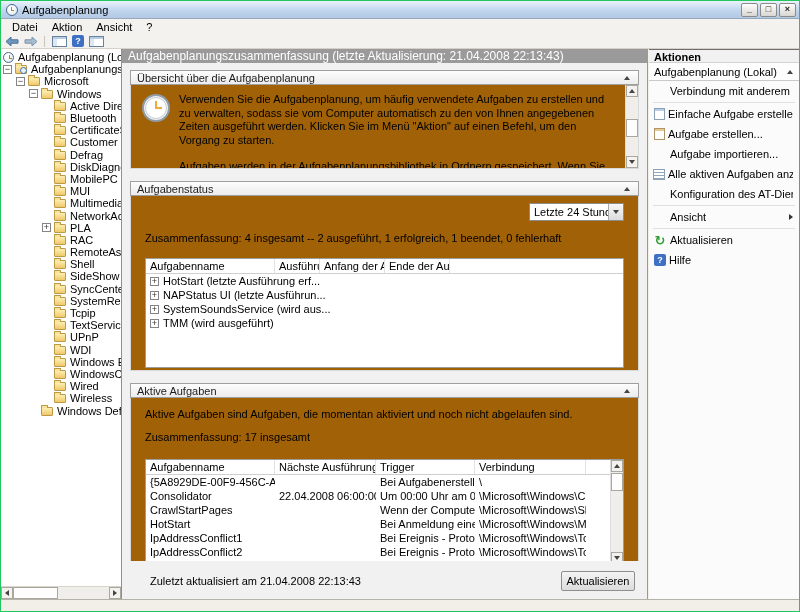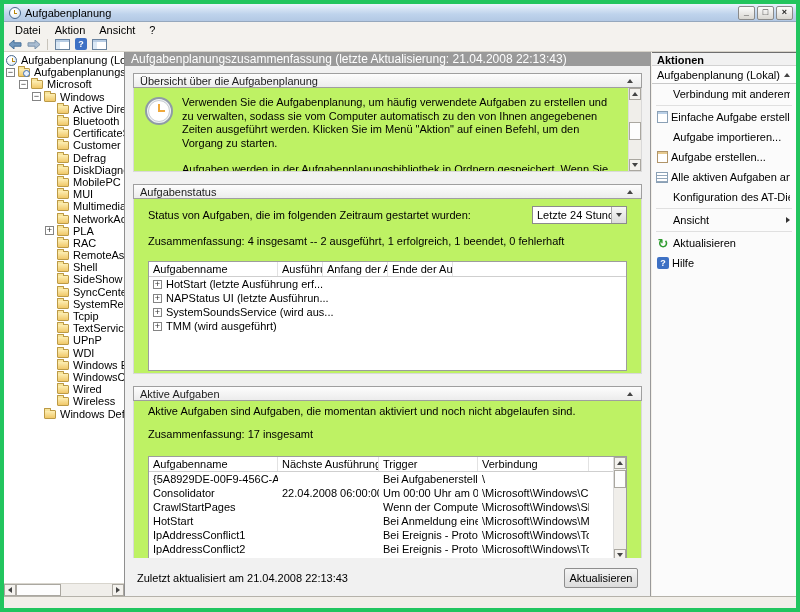--- a/index.html
+++ b/index.html
@@ -1,18 +1,18 @@
 <!DOCTYPE html>
 <html><head>
 <meta charset="utf-8">
 <style>
   * { box-sizing: border-box; margin: 0; padding: 0; }
   html,body { width:800px; height:612px; }
   body { font-family:"Liberation Sans","DejaVu Sans",sans-serif; font-size:11px; color:#000; background:#f2efe9; }
-  .window { position:absolute; inset:0; border:4px solid #22c55e; background:#f2efe9; overflow:hidden; }
+  .window { position:absolute; inset:0; border:1px solid #22c55e; background:#f2efe9; overflow:hidden; }
 
   
   .titlebar { position:absolute; left:0; top:0; right:0; height:18px; background:linear-gradient(#eaf2fb,#bed3ec 60%,#b3c9e4); border-bottom:1px solid #96a8bd; display:flex; align-items:center; padding:0 3px; }
   .appico { width:12px; height:12px; border-radius:50%; border:1px solid #48688c; background:radial-gradient(circle at 35% 35%, #ffffff 20%, #cfe0ef); margin:0 4px 0 2px; position:relative; flex:none; }
   .appico::before { content:''; position:absolute; left:4px; top:2px; width:1px; height:4px; background:#b8860b; }
   .appico::after { content:''; position:absolute; left:4px; top:5px; width:3px; height:1px; background:#b8860b; }
   .tb-title { flex:1; font-size:11px; }
   .winbtns { display:flex; gap:2px; }
   .wbtn { width:17px; height:14px; border:1px solid #8a8a8a; border-radius:2px; background:linear-gradient(#fdfdfd,#d9d7d2); font-size:9px; font-weight:bold; line-height:11px; text-align:center; color:#222; }
 
@@ -51,21 +51,21 @@
   .tri-d { width:0; height:0; border-left:3px solid transparent; border-right:3px solid transparent; border-top:4px solid #444; }
   .hthumb { position:absolute; left:12px; top:0; width:45px; height:12px; background:#fdfdfd; border:1px solid #aaa7a0; }
 
   
   .center { position:absolute; left:121px; top:0; bottom:0; width:526px; background:#f1f1f1; border-right:1px solid #999; overflow:hidden; }
   .cheader { height:14px; background:#9a9a9a; color:#fff; font-size:12px; line-height:14px; padding-left:6px; white-space:nowrap; overflow:hidden; }
   .section { margin:7px 8px 12px 8px; }
   .sechead { height:15px; border:1px solid #9f9f9f; background:linear-gradient(#fdfdfd,#ececec); display:flex; align-items:center; padding:0 6px; }
   .sechead .sttl { flex:1; color:#1c1c1c; }
   .collbtn { width:11px; display:flex; justify-content:center; }
-  .secbody { border:1px solid #d9d9d9; border-top:none; background:#bef264; position:relative; overflow:hidden; }
+  .secbody { border:1px solid #d9d9d9; border-top:none; background:#a16207; position:relative; overflow:hidden; }
   .ov-body { height:84px; padding:8px 22px 0 10px; display:flex; gap:8px; }
   .ov-text p { line-height:13.5px; margin-bottom:13px; }
   .vscroll { position:absolute; top:0; right:0; bottom:0; width:13px; background:#f0eeea; border-left:1px solid #ddd; }
   .vscroll .up { top:0; left:0; }
   .vscroll .dn { bottom:0; left:0; }
   .vthumb { position:absolute; left:0; width:12px; height:18px; background:#fdfdfd; border:1px solid #aaa7a0; }
   .st-body { height:175px; padding:8px 14px 0 14px; }
   .filterrow { height:18px; position:relative; }
   .filterrow .flabel { line-height:17px; }
   .select { position:absolute; right:0; top:-1px; width:95px; height:18px; background:#fff; border:1px solid #8c8c8c; display:flex; align-items:center; }
@@ -74,24 +74,24 @@
   .summaryline { margin-top:10px; }
   .listtable { margin-top:14px; border:1px solid #9d9d9d; background:#fff; position:relative; overflow:hidden; }
   .st-table { height:110px; }
   .at-table { height:106px; }
   .theadrow { height:15px; border-bottom:1px solid #cfcfcf; display:flex; background:#fff; }
   .hcell { border-right:1px solid #e2e2e2; padding:1px 0 0 4px; white-space:nowrap; overflow:hidden; flex:none; }
   .srow { height:14px; display:flex; align-items:center; padding-left:4px; white-space:nowrap; }
   .srow .exp { margin-right:4px; }
   .arow { height:14px; display:flex; white-space:nowrap; }
   .acell { flex:none; padding:1px 0 0 4px; overflow:hidden; }
-  .at-body { height:175px; padding:4px 14px 0 14px; }
+  .at-body { height:175px; padding:10px 14px 0 14px; }
   .descline { line-height:13px; }
   .cfooter { position:absolute; left:0; right:0; bottom:0; height:38px; background:#f1f1f1; }
-  .cfooter .upd { position:absolute; left:12px; top:14px; }
+  .cfooter .upd { position:absolute; left:28px; top:14px; }
   .btn { position:absolute; right:12px; top:10px; width:74px; height:20px; background:linear-gradient(#f4f4f4,#dcdcdc); border:1px solid #8e8e8e; border-radius:2px; text-align:center; line-height:18px; }
 
   
   .actions { position:absolute; right:0; top:0; bottom:0; left:648px; background:#fbfbfb; }
   .ahead { height:14px; background:#f1f1f1; border-top:1px solid #6e6e6e; border-bottom:1px solid #d2d2d2; font-weight:bold; padding:1px 0 0 5px; }
   .agroup { height:18px; display:flex; align-items:center; padding:0 6px 0 5px; border-bottom:1px solid #c9c9c9; background:#fdfdfd; }
   .agroup .glabel { flex:1; }
   .aitem { height:20px; display:flex; align-items:center; padding:0 6px 0 4px; }
   .ai { width:14px; height:13px; flex:none; margin-right:3px; position:relative; font-size:11px; line-height:13px; text-align:center; }
   .ico-simple-task { width:11px; height:12px; background:#fff; border:1px solid #8aa0b5; box-shadow:inset 0 2px 0 #b9cfe6; margin-left:1px; }
@@ -349,21 +349,20 @@
 
       <div class="section">
         <div class="sechead">
           <span class="sttl">Aufgabenstatus</span>
           <span class="collbtn">
               <span class="tri-u"></span>
             </span>
         </div>
         <div class="secbody st-body">
           <div class="filterrow">
-            <span class="flabel">Status von Aufgaben, die im folgenden Zeitraum gestartet wurden:</span>
             <span class="select">
               <span class="sval">Letzte 24 Stunden</span>
               <span class="sdrop">
                   <span class="tri-d"></span>
                 </span>
             </span>
           </div>
           <div class="summaryline">Zusammenfassung: 4 insgesamt -- 2 ausgeführt, 1 erfolgreich, 1 beendet, 0 fehlerhaft</div>
           <div class="listtable st-table">
             <div class="theadrow" id="status-cols">
@@ -484,26 +483,26 @@
           <div class="aitem">
             <span class="ai"></span>
             <span class="alabel">Verbindung mit anderem Comp...</span>
           </div>
           <div class="asep"></div>
           <div class="aitem">
             <span class="ai ico-simple-task"></span>
             <span class="alabel">Einfache Aufgabe erstellen...</span>
           </div>
           <div class="aitem">
+            <span class="ai ico-create-task"></span>
+            <span class="alabel">Aufgabe erstellen...</span>
+          </div>
+          <div class="aitem">
             <span class="ai"></span>
             <span class="alabel">Aufgabe importieren...</span>
-          </div>
-          <div class="aitem">
-            <span class="ai ico-create-task"></span>
-            <span class="alabel">Aufgabe erstellen...</span>
           </div>
           <div class="aitem">
             <span class="ai ico-active-tasks"></span>
             <span class="alabel">Alle aktiven Aufgaben anzeigen</span>
           </div>
           <div class="aitem">
             <span class="ai"></span>
             <span class="alabel">Konfiguration des AT-Dienstko...</span>
           </div>
           <div class="asep"></div>

